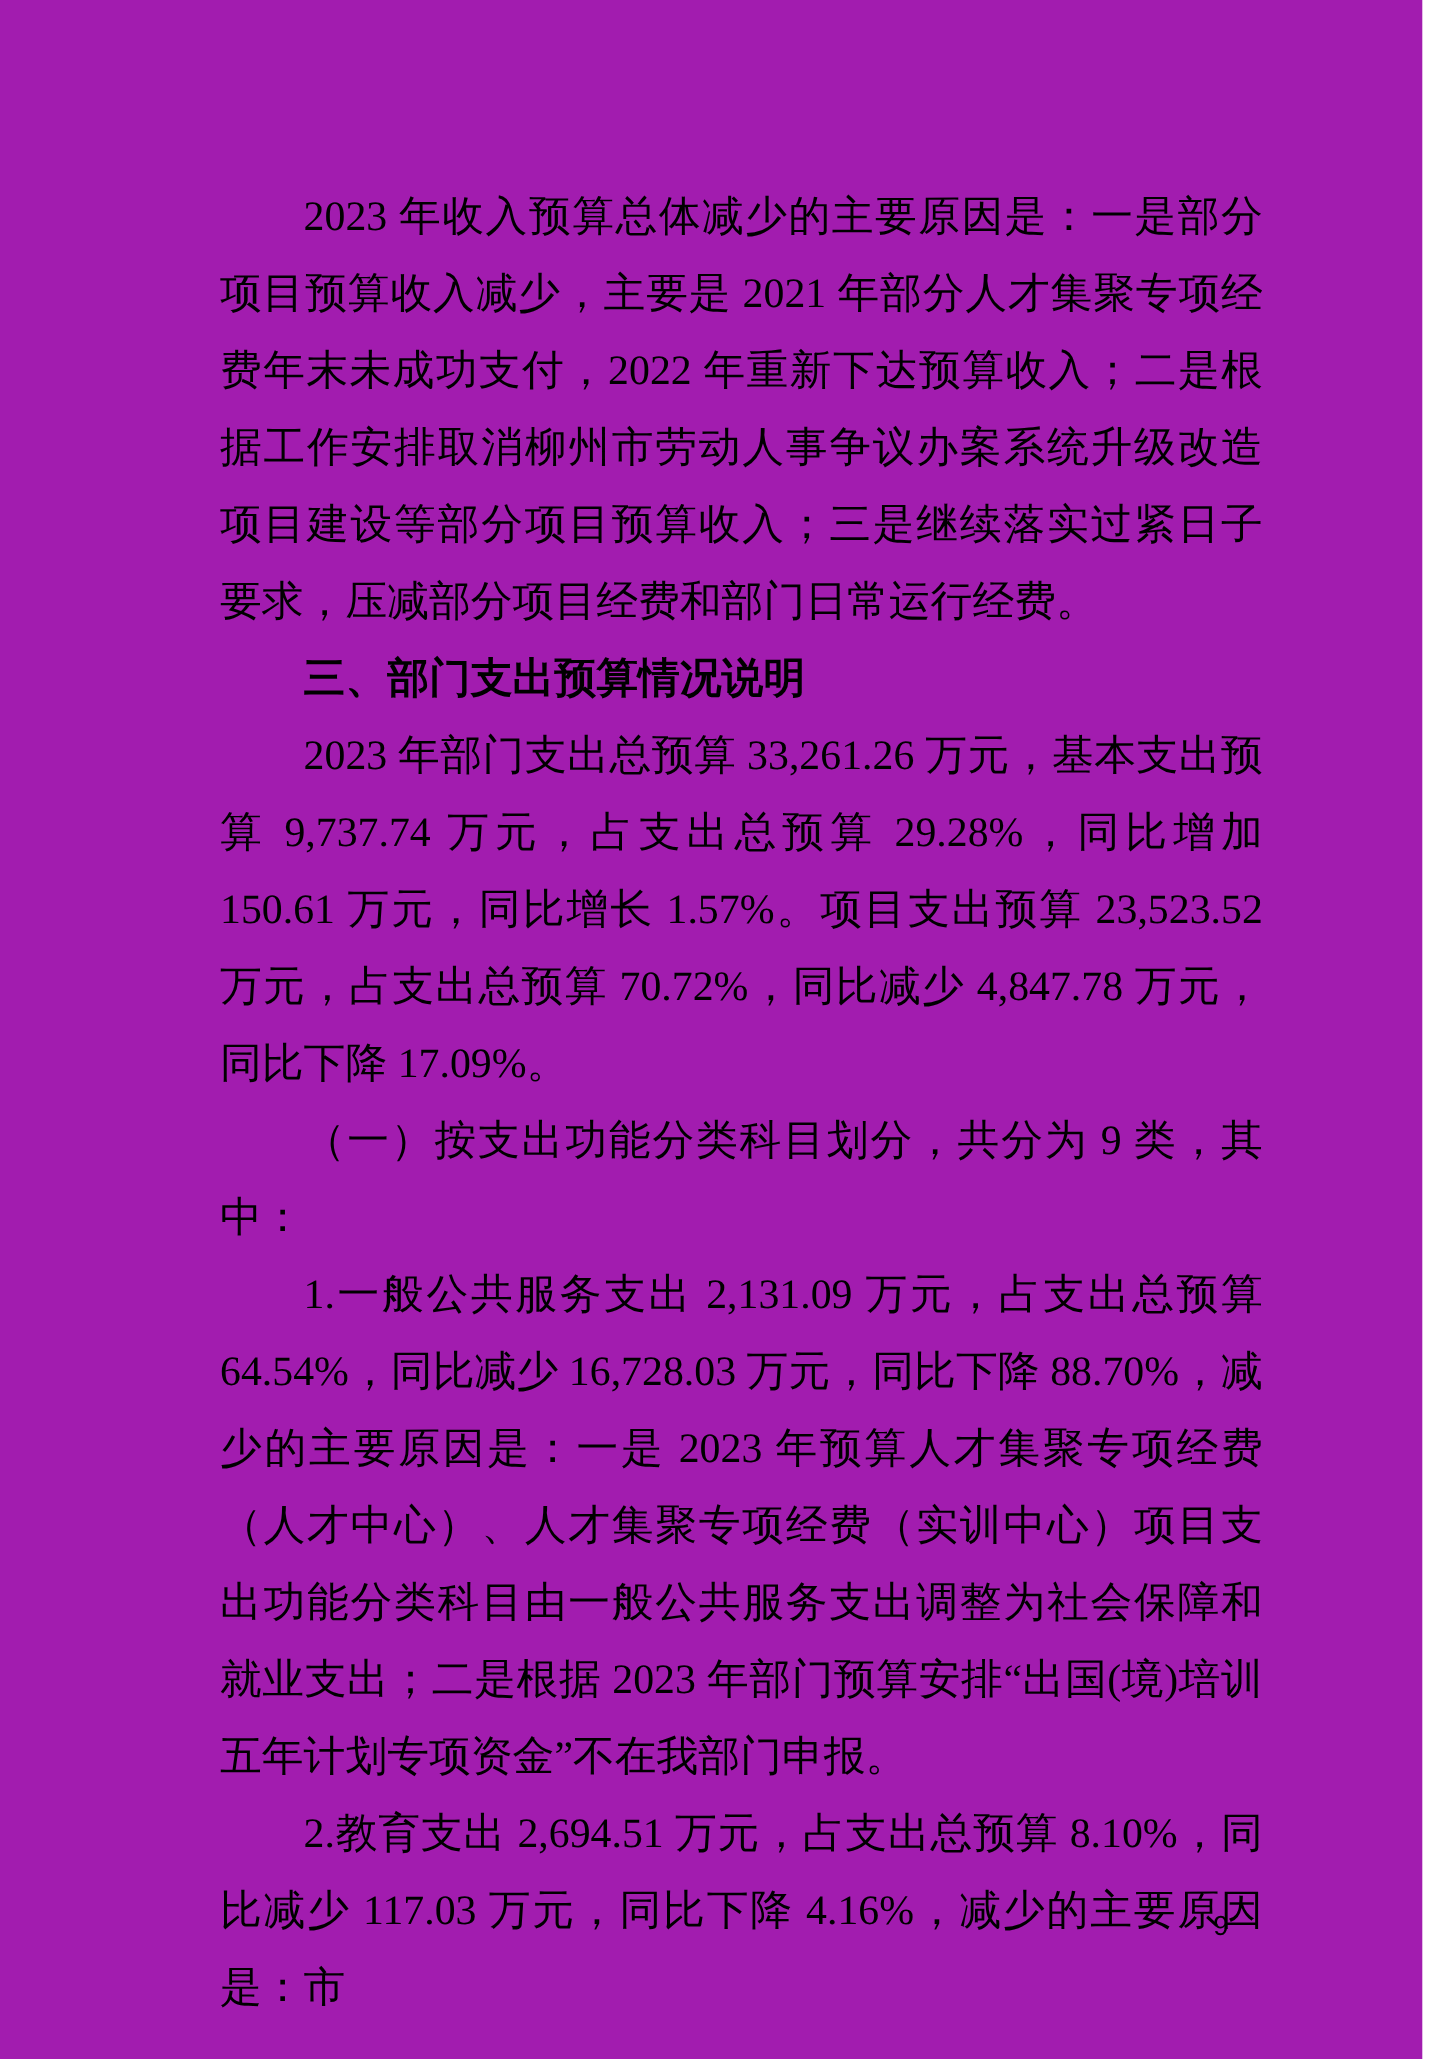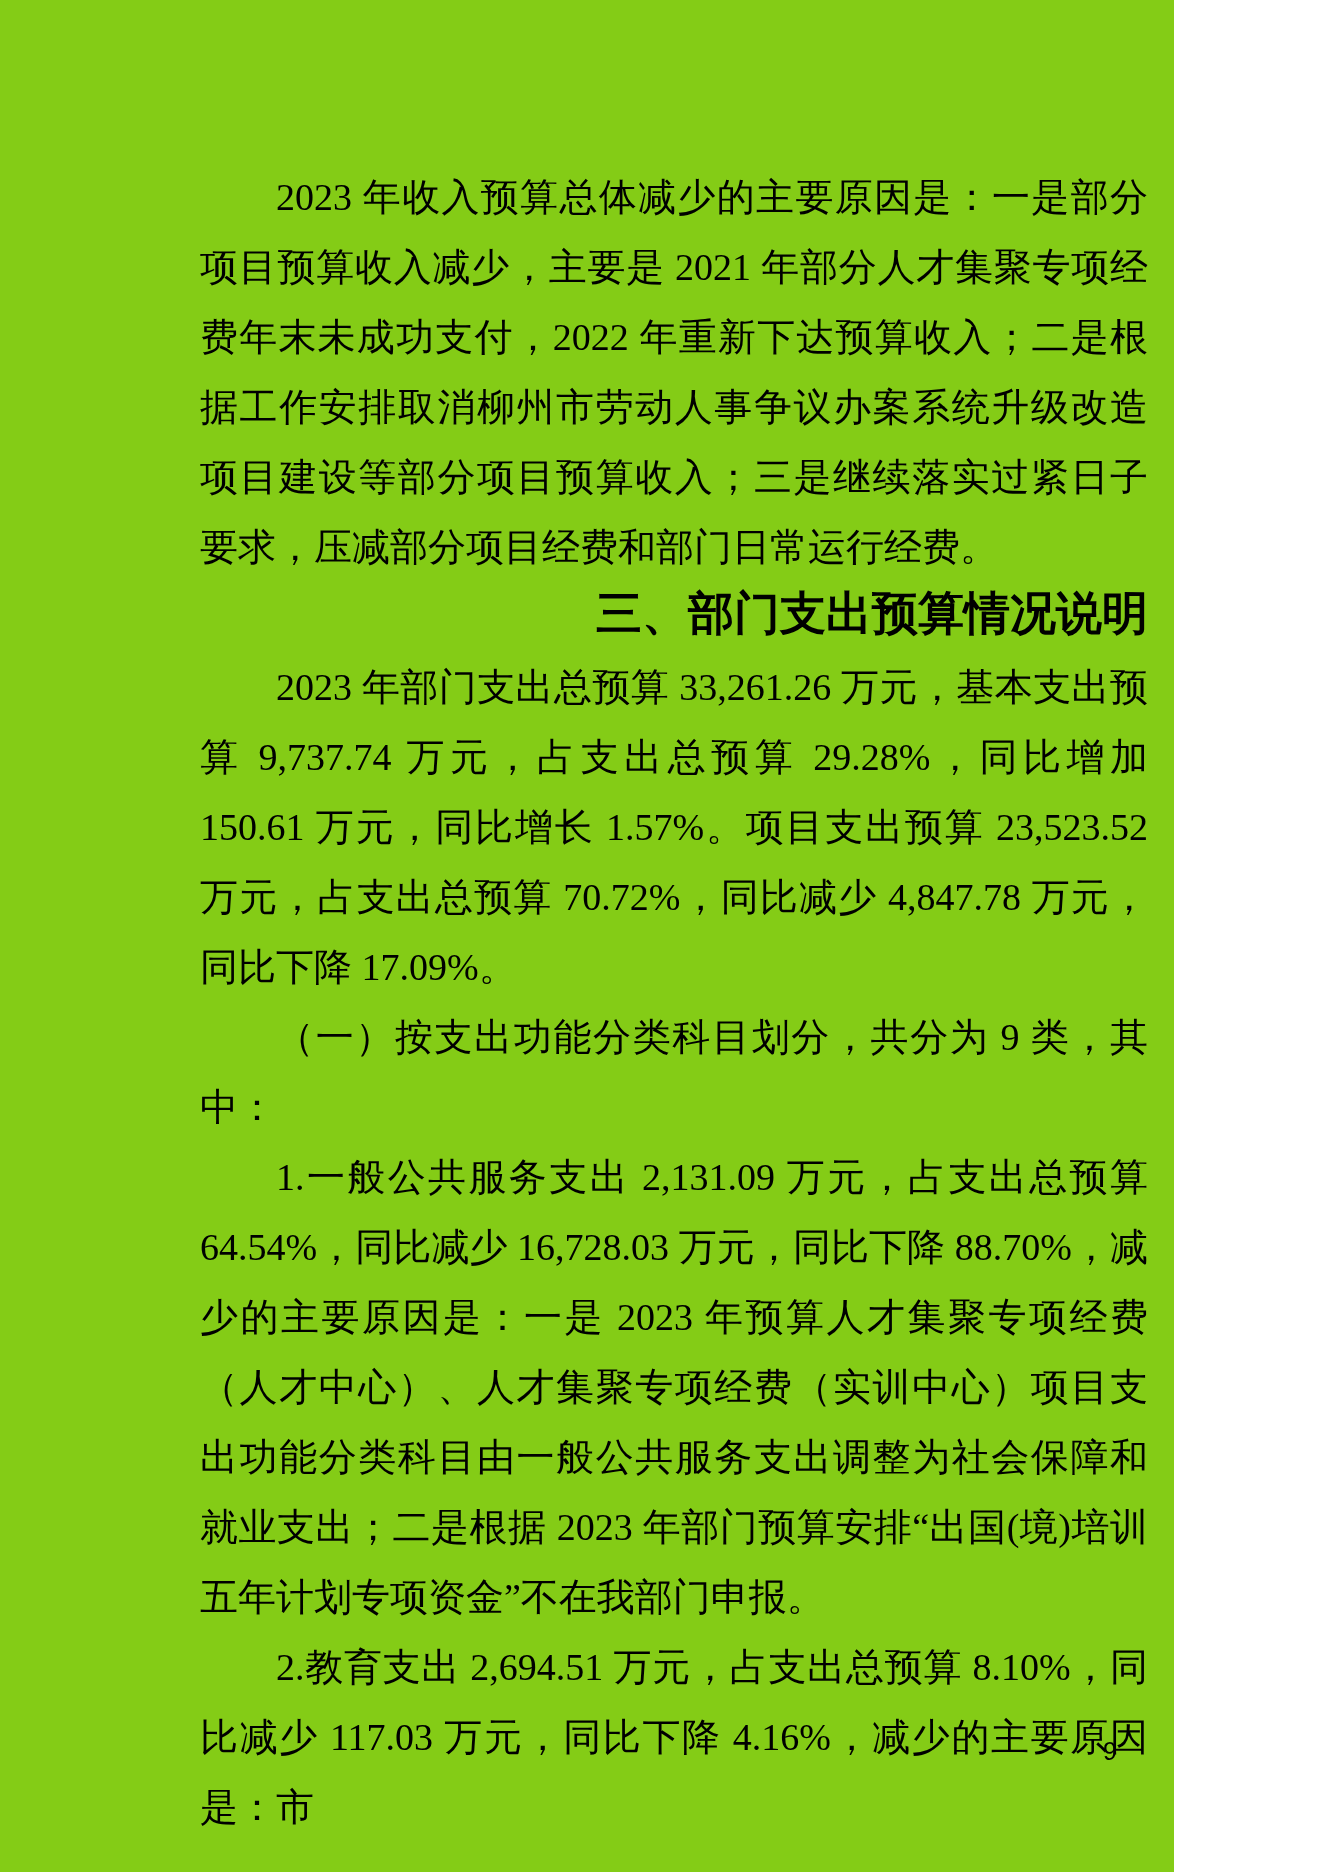--- a/index.html
+++ b/index.html
@@ -2,23 +2,23 @@
 <html><head>
 <meta charset="utf-8">
 <style>
   html, body {
     margin: 0;
     padding: 0;
     background: #ffffff;
   }
   .page {
     position: relative;
-    width: 1174px;
+    width: 1293px;
     height: 1872px;
-    background: #84cc16;
+    background: #a21caf;
     overflow: hidden;
     color: #000000;
   }
   .doc-body {
     position: absolute;
     left: 200px;
     top: 162px;
     width: 948px;
     font-family: "Liberation Serif", serif;
     font-size: 38px;
@@ -28,25 +28,25 @@
   }
   .para {
     margin: 0;
     padding: 0;
     text-indent: 2em;
   }
   .heading {
     margin: 0;
     padding: 0;
     text-indent: 2em;
-    font-family: Liberation Mono, monospace;
+    font-family: Liberation Serif, serif;
     font-weight: 700;
-    font-size: 46px;
+    font-size: 38px;
     line-height: 70px;
-    text-align: right;
+    text-align: left;
   }
   .page-number {
     position: absolute;
     left: 1103px;
     top: 1736px;
     font-family: "Liberation Sans", sans-serif;
     font-size: 25px;
     line-height: 30px;
     color: #000000;
   }

